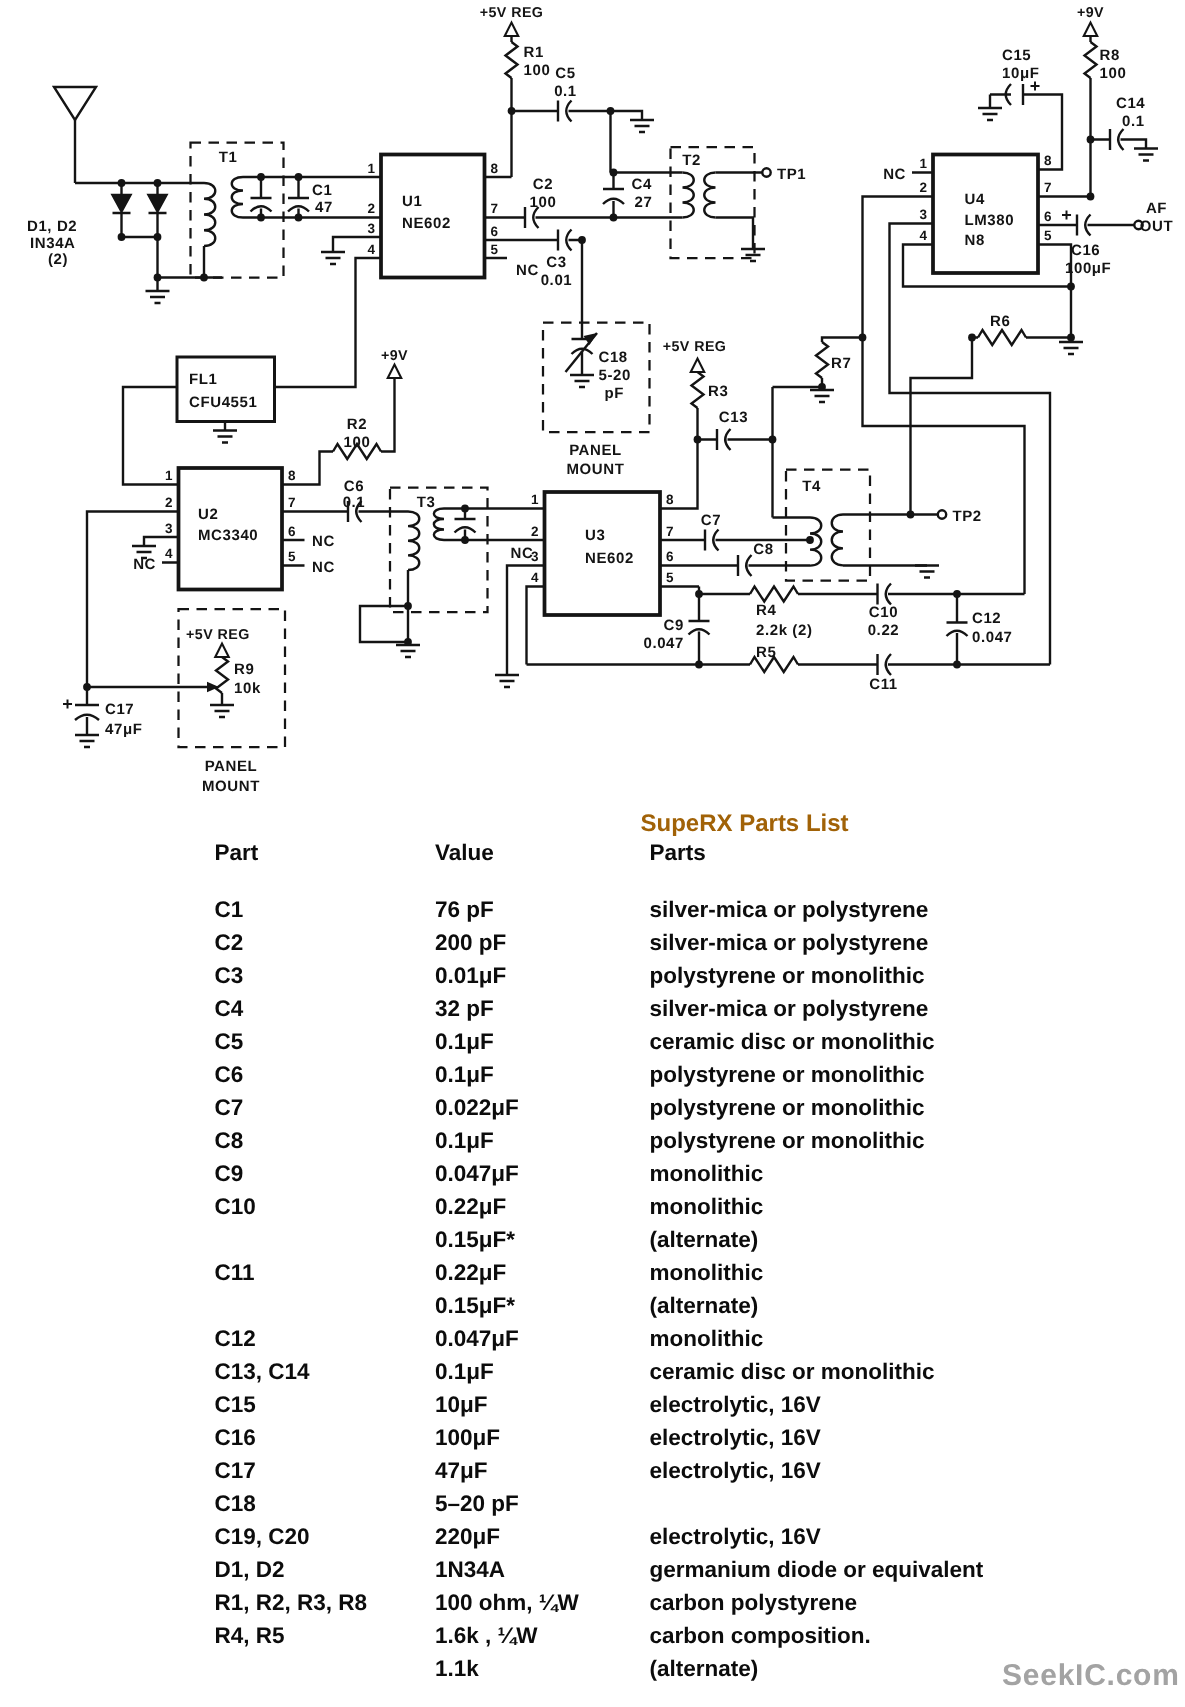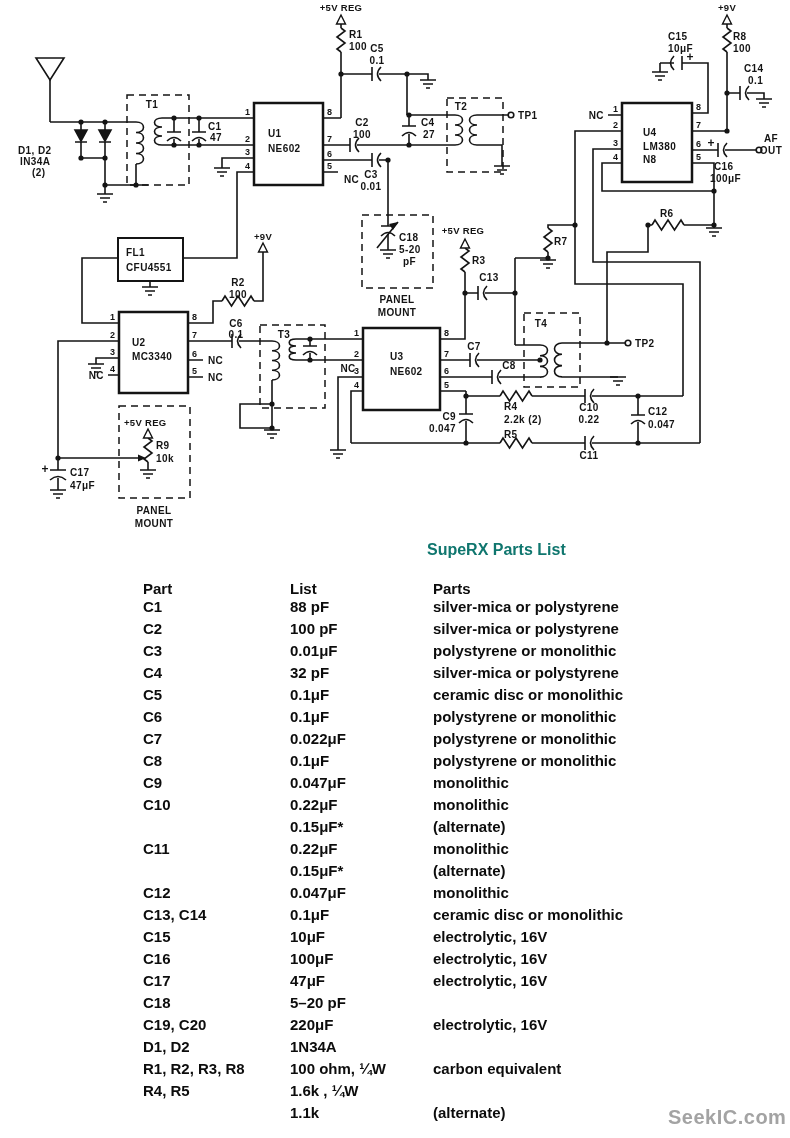--- a/index.html
+++ b/index.html
@@ -4,23 +4,23 @@
 <style>
   html,body{margin:0;padding:0;background:#fff;}
   .stage{position:relative;width:790px;height:1138px;background:#ffffff;overflow:hidden;
          font-family:"Liberation Sans",sans-serif;text-decoration:underline;}
   svg{position:absolute;left:0;top:0;}
   svg text{font-family:"Liberation Sans",sans-serif;font-weight:700;fill:#141414;}
   text.sl{font-size:10px;letter-spacing:.4px;}
   text.pn{font-size:9px;}
   text.sup{font-size:9.5px;letter-spacing:.3px;}
   text.pl{font-size:12px;}
-  .title{position:absolute;left:427px;top:541px;font-size:16px;font-weight:700;color:#0f766e;white-space:nowrap;}
+  .title{position:absolute;left:427px;top:541px;font-size:16px;font-weight:700;color:#a16207;white-space:nowrap;}
   .hdr,.tr{display:grid;grid-template-columns:147px 143px 356px;}
-  .hdr{position:absolute;left:143px;top:578px;}
+  .hdr{position:absolute;left:143px;top:558px;}
   .plist{position:absolute;left:143px;top:596px;}
   .td{line-height:22px;font-size:15px;font-weight:700;color:#0c0c0c;white-space:nowrap;}
   .wm{position:absolute;left:668px;top:1106px;font-size:20px;font-weight:700;color:#a3a3a3;letter-spacing:.5px;}
 </style>
 </head>
 <body>
 
 <div class="stage">
 
 <svg width="790" height="535" viewBox="0 0 790 535">
@@ -358,33 +358,33 @@
     <text class="pn" x="696" y="128">7</text>
     <text class="pn" x="696" y="147">6</text>
     <text class="pn" x="696" y="160">5</text>
   </g>
 </svg>
 
   <div class="title">SupeRX Parts List</div>
 
   <div class="hdr">
     <span class="td">Part</span>
-    <span class="td">List</span>
+    <span class="td">Value</span>
     <span class="td">Parts</span>
   </div>
 
   <div class="plist">
     <div class="tr">
         <span class="td">C1</span>
-        <span class="td">88 pF</span>
+        <span class="td">76 pF</span>
         <span class="td">silver-mica or polystyrene</span>
       </div>
     <div class="tr">
         <span class="td">C2</span>
-        <span class="td">100 pF</span>
+        <span class="td">200 pF</span>
         <span class="td">silver-mica or polystyrene</span>
       </div>
     <div class="tr">
         <span class="td">C3</span>
         <span class="td">0.01μF</span>
         <span class="td">polystyrene or monolithic</span>
       </div>
     <div class="tr">
         <span class="td">C4</span>
         <span class="td">32 pF</span>
@@ -465,29 +465,31 @@
         <span class="td">5–20 pF</span>
       </div>
     <div class="tr">
         <span class="td">C19, C20</span>
         <span class="td">220μF</span>
         <span class="td">electrolytic, 16V</span>
       </div>
     <div class="tr">
         <span class="td">D1, D2</span>
         <span class="td">1N34A</span>
+        <span class="td">germanium diode or equivalent</span>
       </div>
     <div class="tr">
         <span class="td">R1, R2, R3, R8</span>
         <span class="td">100 ohm, ¼W</span>
-        <span class="td">carbon equivalent</span>
+        <span class="td">carbon polystyrene</span>
       </div>
     <div class="tr">
         <span class="td">R4, R5</span>
         <span class="td">1.6k , ¼W</span>
+        <span class="td">carbon composition.</span>
       </div>
     <div class="tr">
         <span class="td"></span>
         <span class="td">1.1k</span>
         <span class="td">(alternate)</span>
       </div>
   </div>
 
   <div class="wm">SeekIC.com</div>
 </div>

